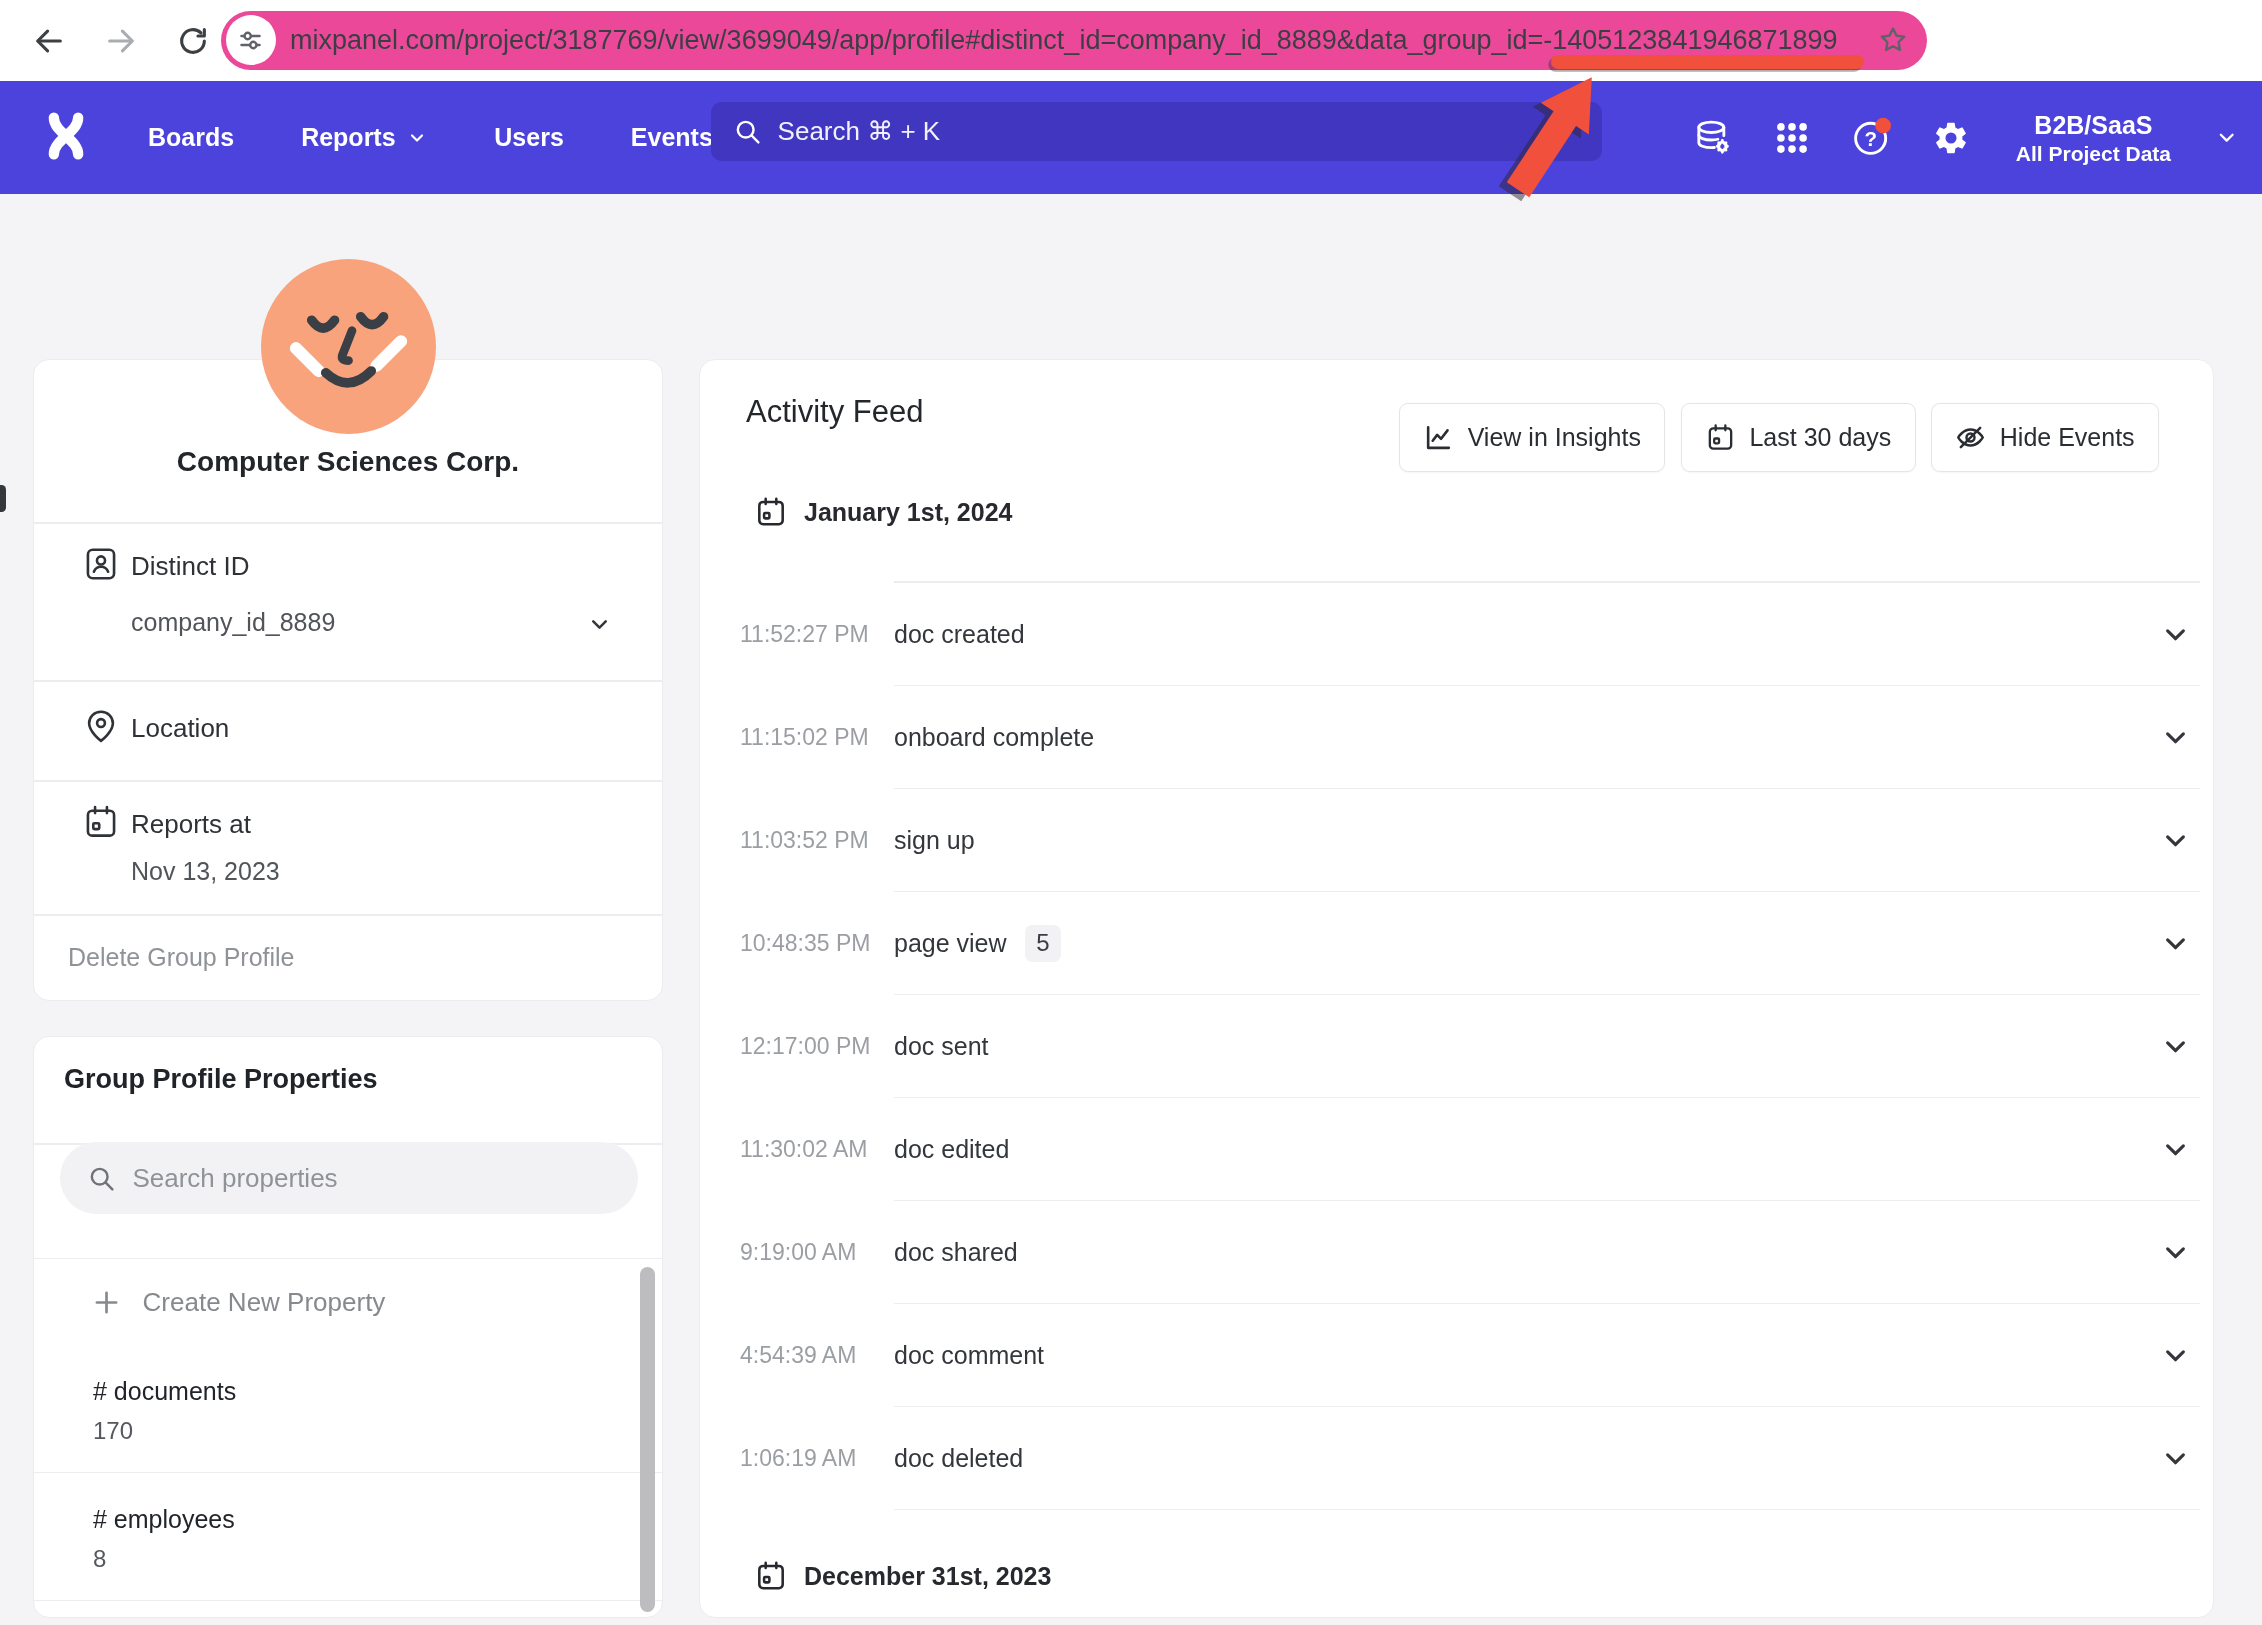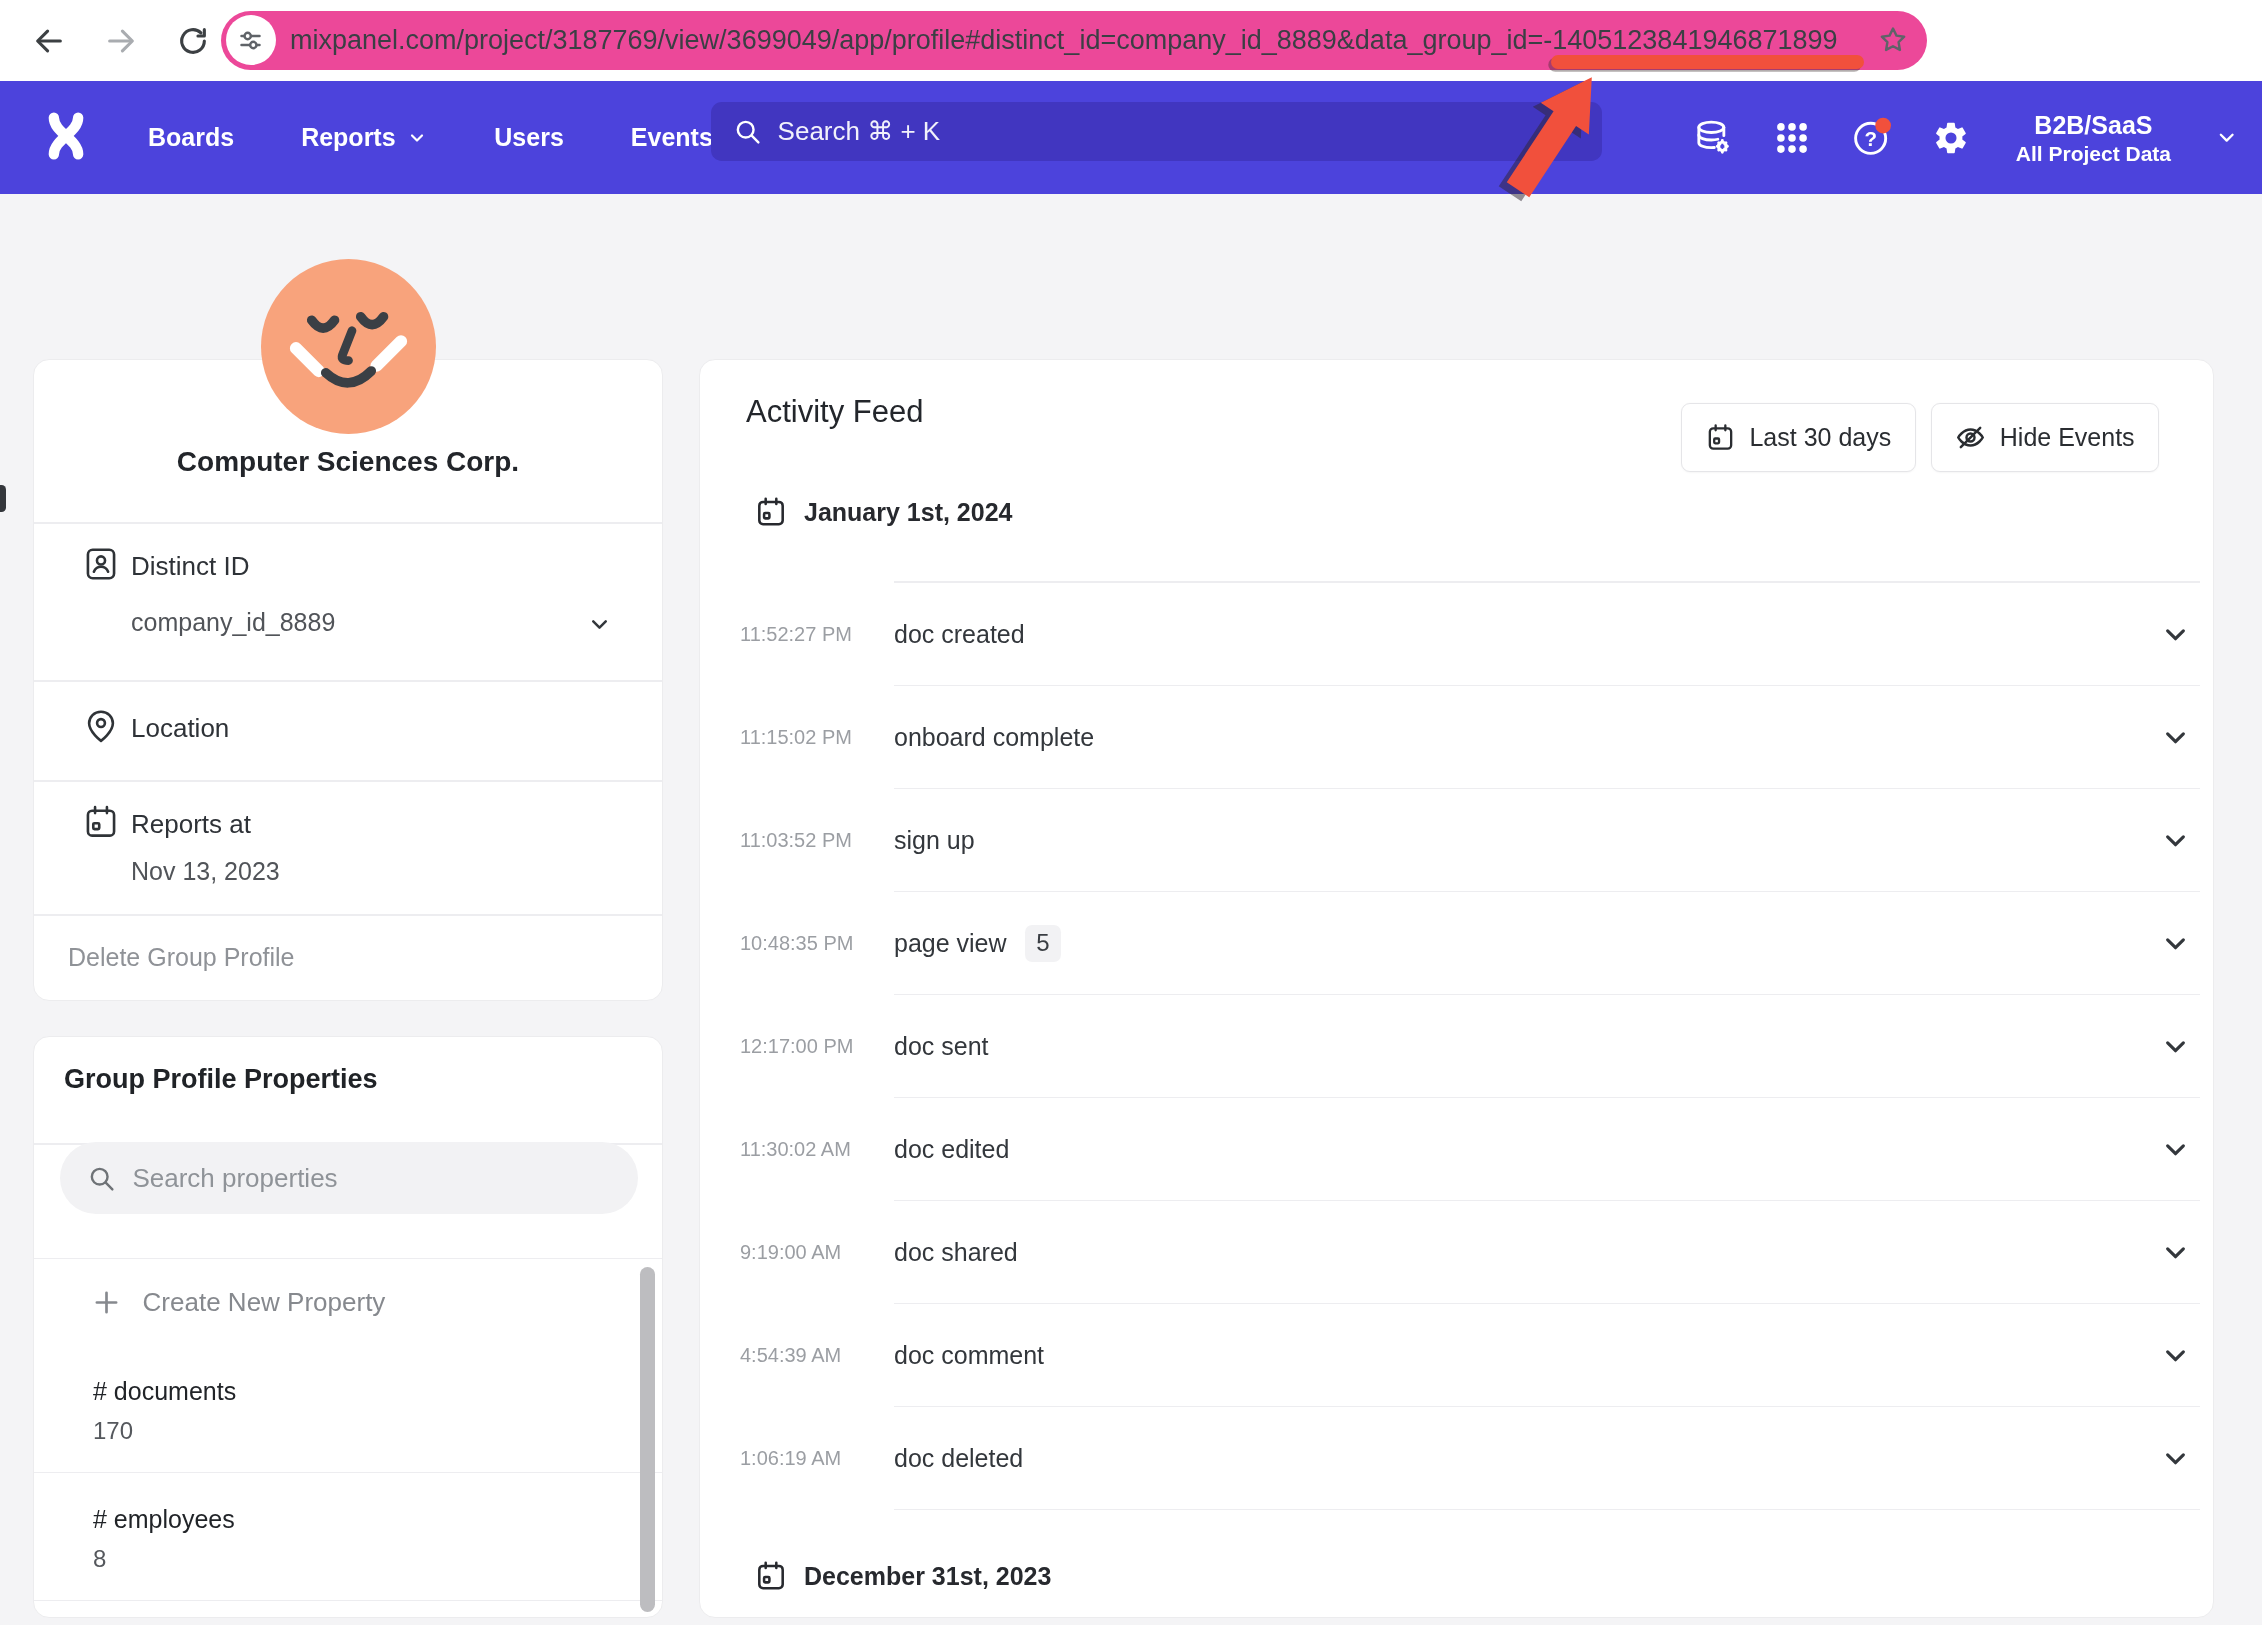--- a/index.html
+++ b/index.html
@@ -80,21 +80,21 @@
   .afbtn{height:67px;padding:0 23.4px;border:1.8px solid #e5e5e8;border-radius:9px;background:#fff;
          display:flex;align-items:center;gap:13.5px;font-size:25px;color:#2a2d31;cursor:pointer;
          box-shadow:0 0.9px 1.8px rgba(0,0,0,.04);}
   .g-head{position:absolute;left:54px;display:flex;align-items:center;gap:16px;
           font-size:25px;font-weight:700;color:#27292e;}
   .g1{top:135px;align-items:center;} .g2{top:1199px;}
   .top-div{position:absolute;top:221px;left:194px;right:12.6px;height:1.8px;background:#ededf0;}
   .feed-rows{position:absolute;top:223px;left:0;right:0;}
   .frow{display:flex;height:103px;cursor:pointer;}
   .ftime{flex:none;box-sizing:border-box;width:194px;padding-left:40px;display:flex;align-items:center;
-         font-size:20px;color:#9b9ea3;white-space:nowrap;}
+         font-size:23px;color:#9b9ea3;white-space:nowrap;}
   .fmain{flex:1;display:flex;align-items:center;border-bottom:1.8px solid #ededf0;margin-right:12.6px;padding-right:10.8px;}
   .fname{font-size:25px;color:#33373c;}
   .fbadge{margin-left:18px;background:#f2f2f4;border-radius:7.2px;padding:4.5px 11.7px;font-size:24px;color:#3a3e43;}
   .fbadge:empty{display:none;}
   .fchev{margin-left:auto;cursor:pointer;}
 </style>
 </head>
 <body>
 
 <div id="app">
@@ -301,20 +301,27 @@
             </div>
           </div>
       </div>
       <div class="pscroll"></div>
     </div>
 
     <div class="card activity-card">
       <div class="af-title">Activity Feed</div>
       <div class="af-buttons">
         <div class="afbtn">
+          <svg width="31" height="31" viewBox="0 0 24 24" fill="none" stroke="#2a2d31" stroke-width="2" stroke-linecap="round" stroke-linejoin="round">
+              <path d="M4 4v16h16"></path>
+              <path d="M7.5 14.5l3.5-4.5 3 3 5-6.5"></path>
+            </svg>
+          <span>View in Insights</span>
+        </div>
+        <div class="afbtn">
           <svg width="31" height="31" viewBox="0 0 32 32" fill="none" stroke="#2a2d31" stroke-width="2.4" stroke-linejoin="round">
               <rect x="5" y="6.5" width="22" height="21" rx="3.5"></rect>
               <path d="M11 3.5v5M21 3.5v5" stroke-linecap="round"></path>
               <rect x="9.5" y="17" width="5" height="5" rx="1"></rect>
             </svg>
           <span>Last 30 days</span>
         </div>
         <div class="afbtn">
           <svg width="31" height="31" viewBox="0 0 24 24" fill="none" stroke="#2a2d31" stroke-width="1.9" stroke-linecap="round" stroke-linejoin="round">
               <path d="M2.5 12S6 5.8 12 5.8 21.5 12 21.5 12 18 18.2 12 18.2 2.5 12 2.5 12z"></path>

